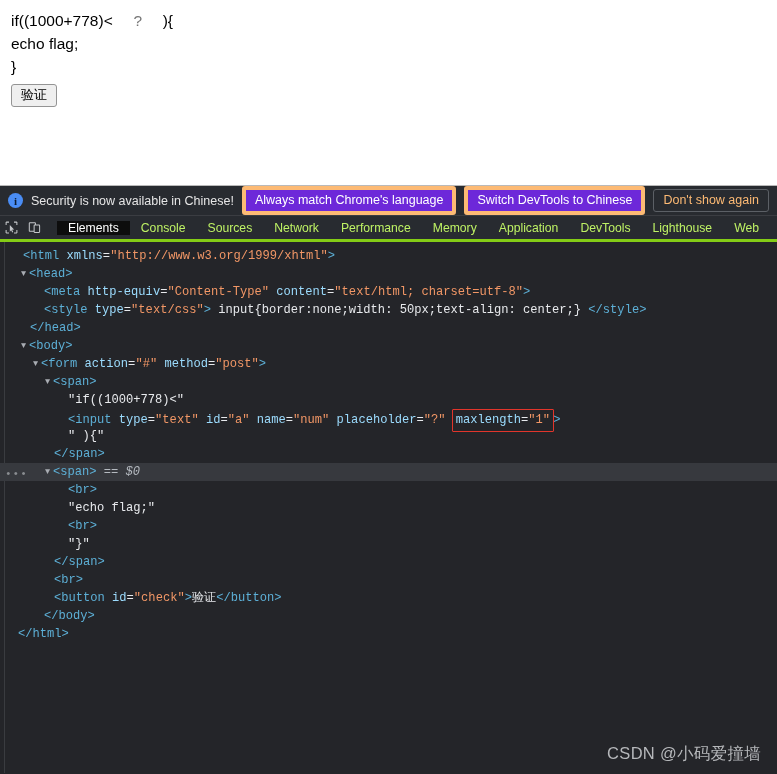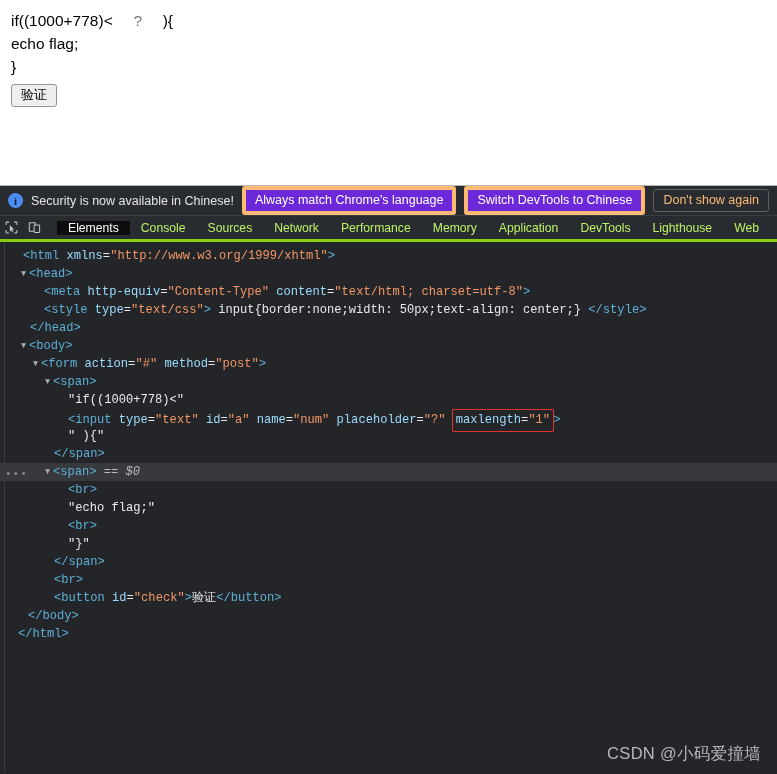--- a/index.html
+++ b/index.html
@@ -296,21 +296,21 @@
 
       <div class="row" style="padding-left:54px">
         <span class="tag">&lt;br&gt;</span>
       </div>
 
       <div class="row" style="padding-left:54px">
         <span class="tag">&lt;button</span><span class="txt"> </span><span class="attr">id</span><span class="txt">=</span><span class="val">"check"</span><span class="tag">&gt;</span><span class="txt">验证</span><span class="tag">&lt;/button&gt;</span>
       </div>
 
 
-      <div class="row" style="padding-left:28px">
+      <div class="row" style="padding-left:44px">
         <span class="tag">&lt;/body&gt;</span>
       </div>
 
       <div class="row" style="padding-left:18px">
         <span class="tag">&lt;/html&gt;</span>
       </div>
 
     </div>
 
     <div class="watermark">CSDN @小码爱撞墙</div>

